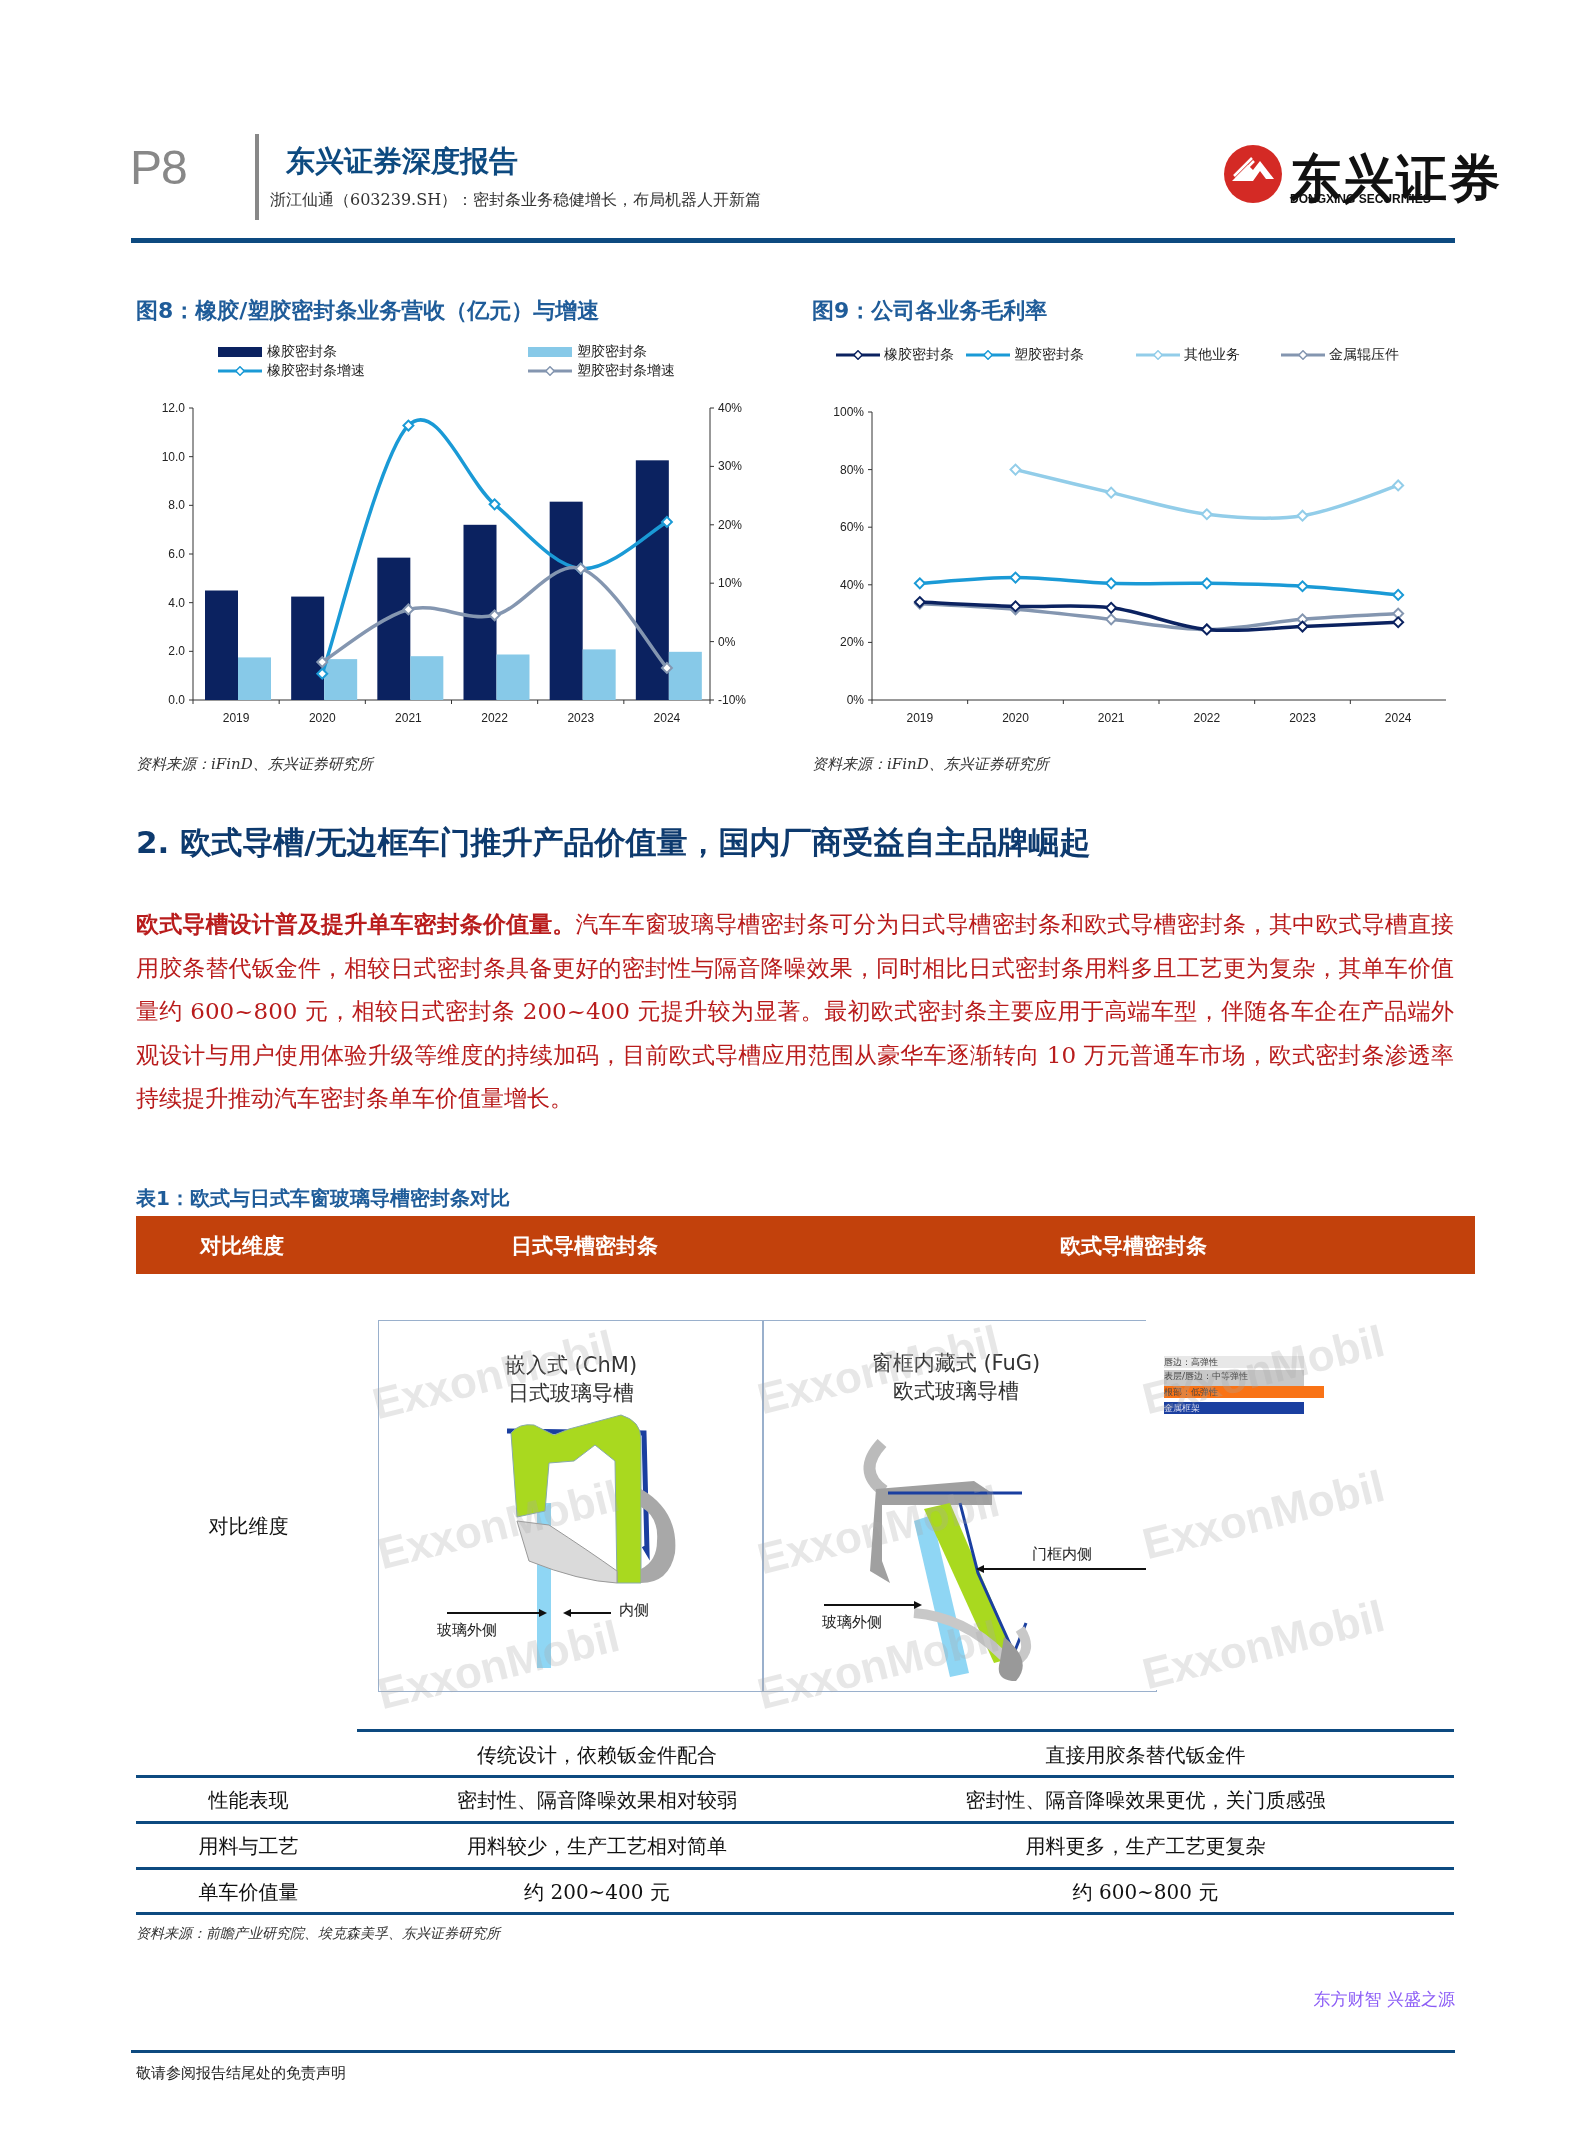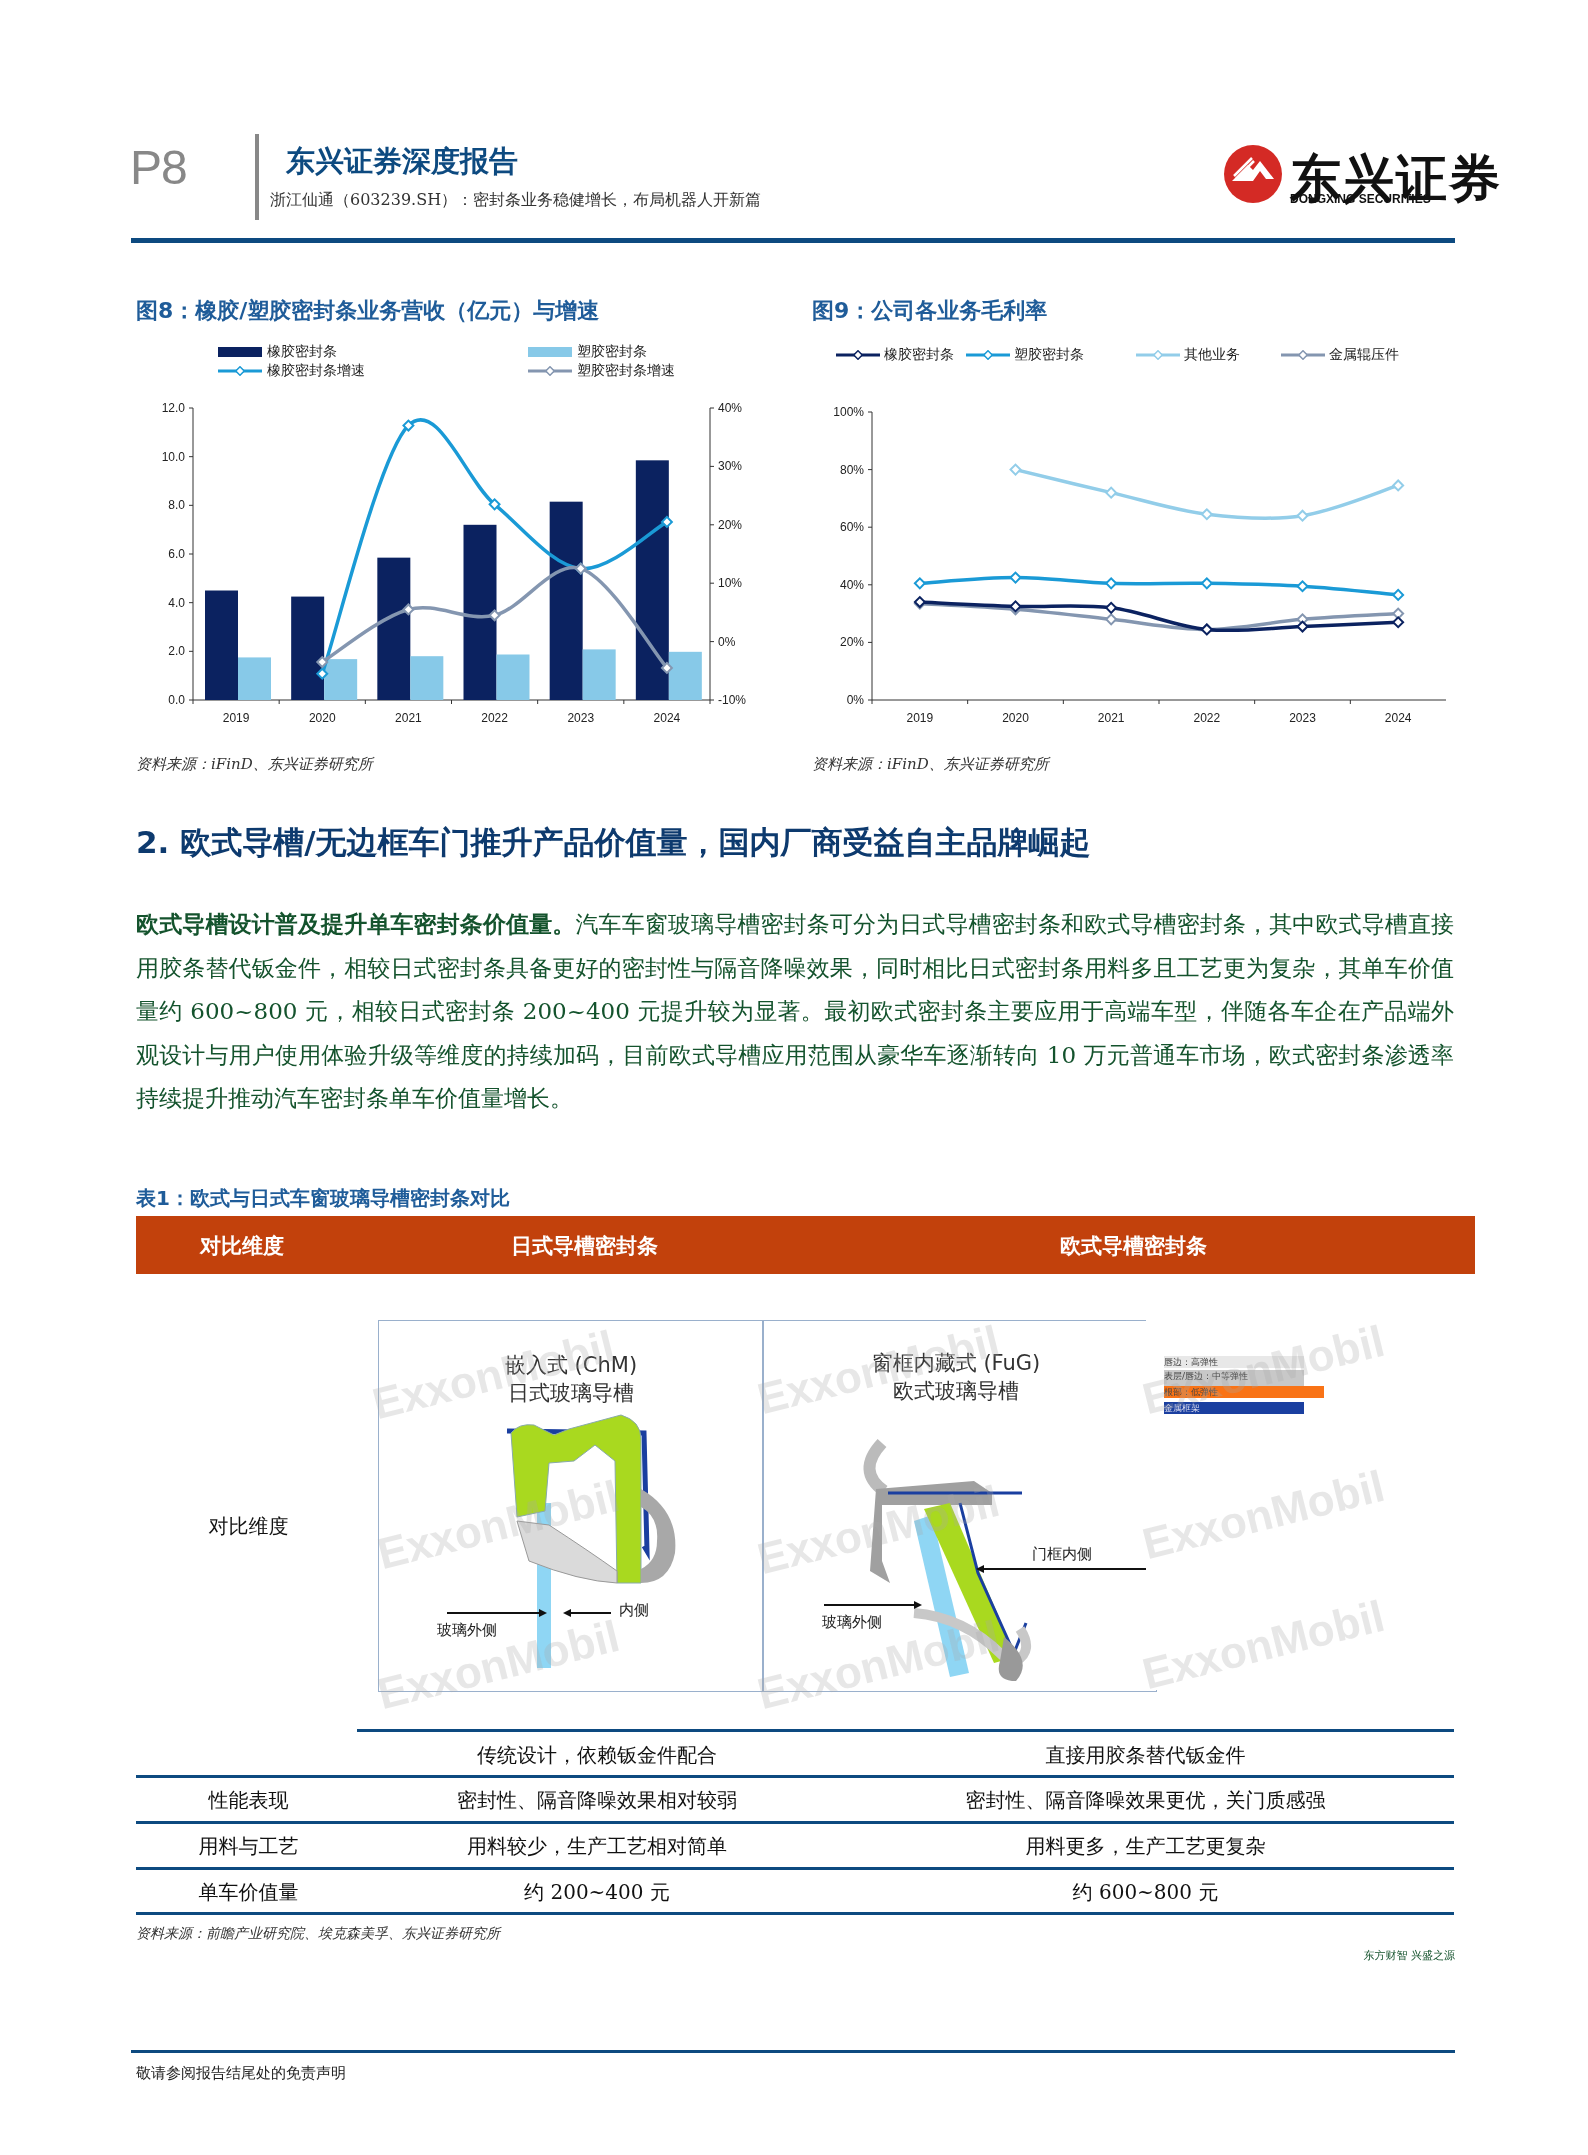--- a/index.html
+++ b/index.html
@@ -9,30 +9,30 @@
   .vbar { left:255px; top:134px; width:4px; height:86px; background:#888; }
   .report-title { left:270px; top:142px; font-size:29px; font-weight:bold; color:#0d4a80;margin-left:16px; }
   .report-sub { left:270px; top:190px; font-size:16px; color:#333; font-family:"DejaVu Serif", serif; }
   .logo-text { left:1290px; top:145px; font-size:51px; font-weight:bold; color:#111; letter-spacing:2px; }
   .logo-en { left:1290px; top:192px; font-size:12px; font-weight:bold; color:#111; font-family:"Liberation Sans", sans-serif; }
   .rule-top { left:131px; top:238px; width:1324px; height:5px; background:#0d4a80; }
   .fig-title { font-size:22px; font-weight:bold; color:#1f5c99; }
   .source { font-size:15px; font-style:italic; color:#333; font-family:"DejaVu Serif", serif; }
   .legend-item { display:flex; align-items:center; font-size:14px; color:#222; font-family:"DejaVu Serif", serif; }
   .h2 { left:136px; top:822px; font-size:31px; font-weight:bold; color:#0d3a6e; }
-  .body-p { left:136px; top:903px; width:1318px; font-size:23px; line-height:43.5px; font-family:"DejaVu Serif", serif; text-align:justify; color:#14532d; }
+  .body-p { left:136px; top:903px; width:1318px; font-size:23px; line-height:43.5px; font-family:"DejaVu Serif", serif; text-align:justify; color:#b91c1c; }
   .body-p b { font-family:"DejaVu Sans", sans-serif; }
   .tbl-title { left:136px; top:1185px; font-size:20px; font-weight:bold; color:#1f5c99; }
   .tbl-head { left:136px; top:1216px; width:1318px; height:58px; background:#c2410c; color:#fff; font-size:21px; font-weight:bold;padding-left:21px; }
   .tbl-head span { position:absolute; top:16px; }
   .img-box { border:1.5px solid #9ab0cc; background:#fff;padding-left:8px; }
   .cell { font-size:20px; font-family:"DejaVu Serif", serif; color:#111; position:absolute; text-align:center; }
   .hr-blue { position:absolute; height:3px; background:#0d4a80; }
   .footer-left { left:136px; top:2064px; font-size:15px; font-family:"DejaVu Serif", serif; color:#222; }
-  .footer-right { right:133px; top:1948px; font-size:11px; font-family:"DejaVu Serif", serif; color:#14532d; }
+  .footer-right { right:133px; top:1988px; font-size:17px; font-family:"DejaVu Serif", serif; color:#8b5cf6; }
   .watermark { position:absolute; font-family:"Liberation Sans", sans-serif; font-weight:bold; font-size:44px; color:rgba(170,170,170,0.28); transform:rotate(-14deg); }
   svg text { font-family:"Liberation Sans", sans-serif; }
 </style>
 </head>
 <body>
 
 <div class="abs page-num">P8</div>
 <div class="abs vbar"></div>
 <div class="abs report-title">东兴证券深度报告</div>
 <div class="abs report-sub">浙江仙通（603239.SH）：密封条业务稳健增长，布局机器人开新篇</div>

